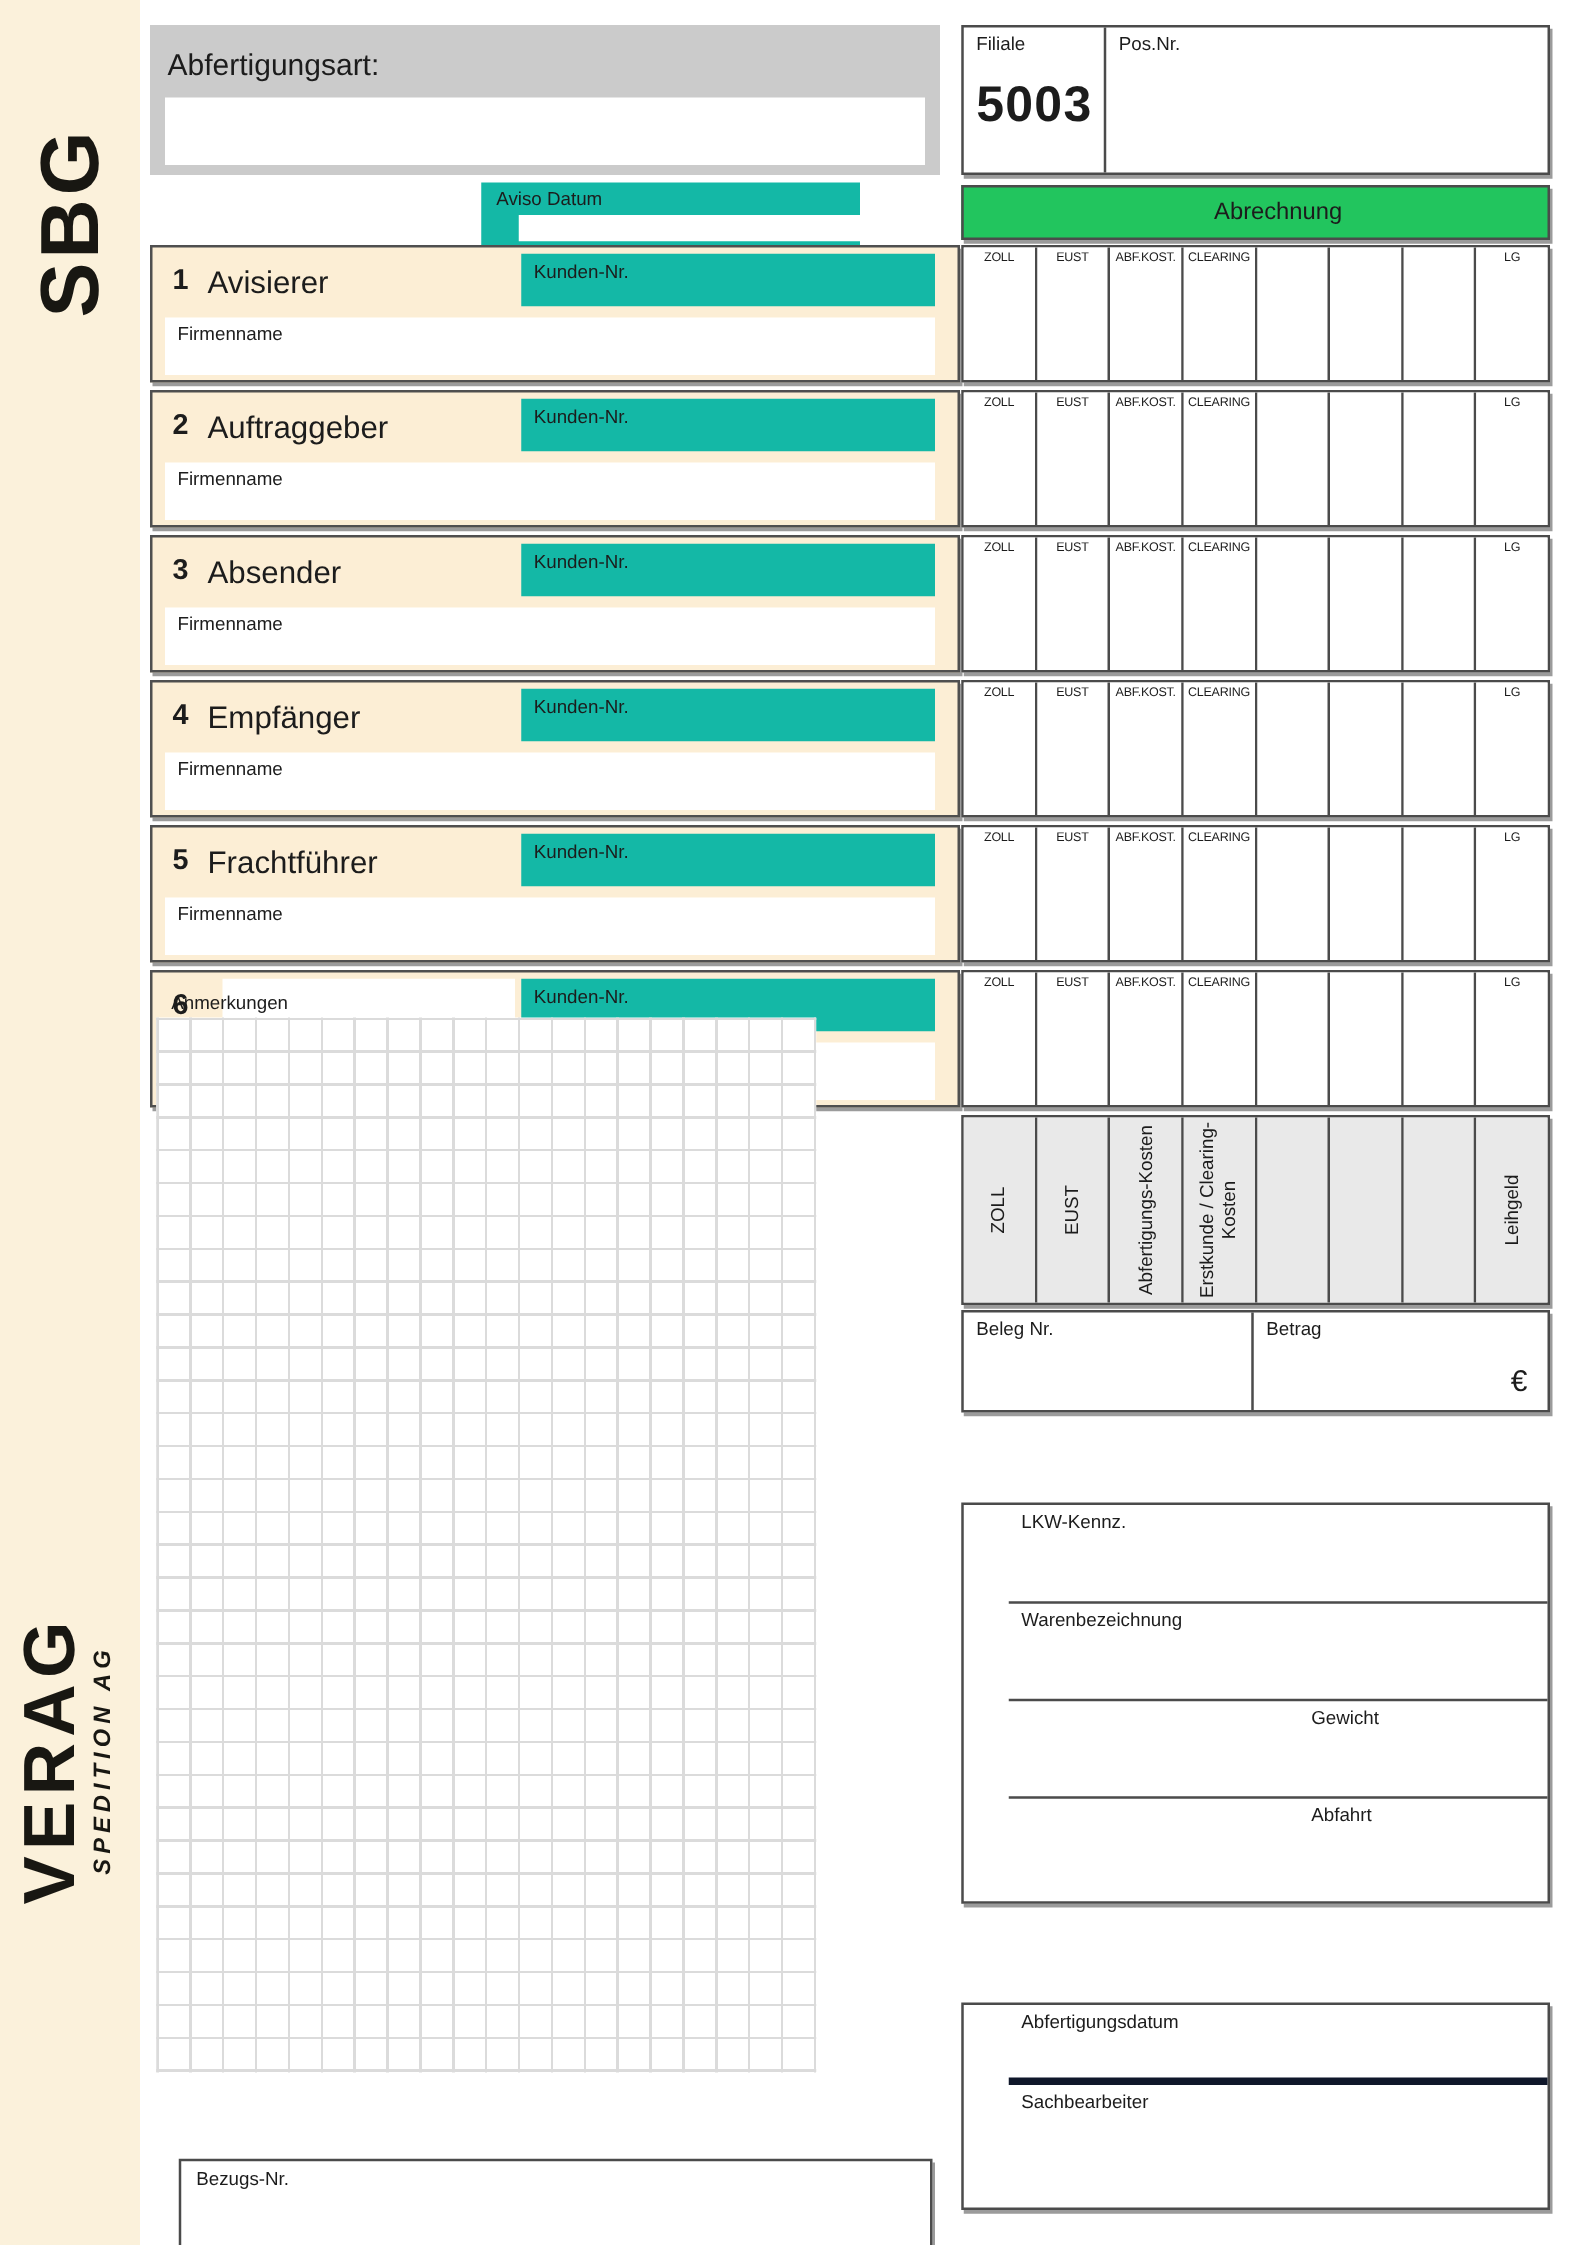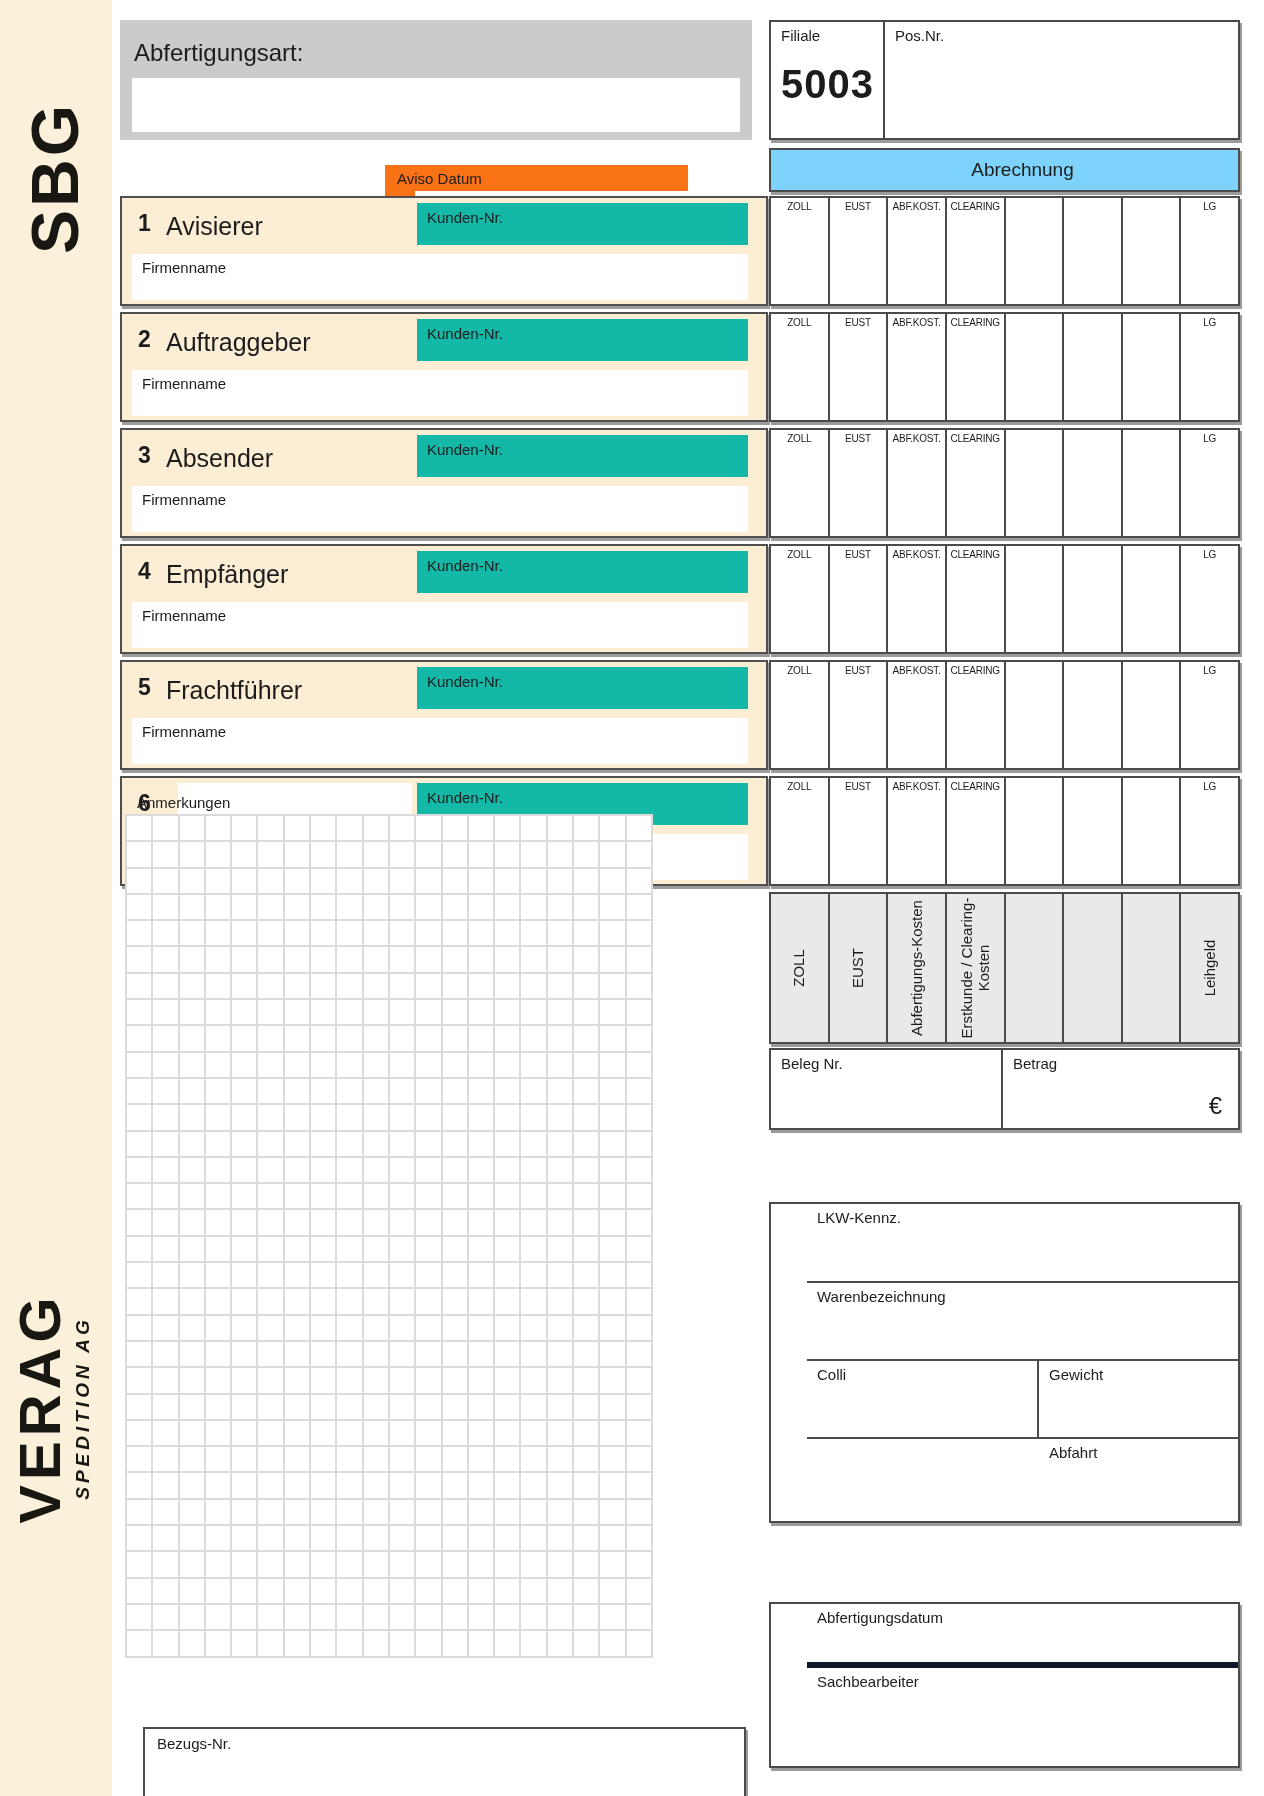--- a/index.html
+++ b/index.html
@@ -23,21 +23,21 @@
   
   .grayblock{left:120px;top:20px;width:632px;height:120px;background:#cbcbcb;}
   .gray-title{position:absolute;left:14px;top:19px;font-size:24px;}
   .gray-input{position:absolute;left:12px;top:58px;width:608px;height:54px;background:#fff;}
   
   .filiale-box{left:769px;top:20px;width:471px;height:120px;}
   .filiale-cell{position:absolute;left:0;top:0;width:114px;height:100%;border-right:2px solid #4b4b4b;box-sizing:border-box;}
   .filiale-num{position:absolute;left:10px;top:40px;font-size:40px;font-weight:bold;letter-spacing:1px;}
   .posnr-cell{position:absolute;left:114px;top:0;right:0;height:100%;}
   
-  .aviso{left:385px;top:146px;width:303px;height:50px;background:#f97316;margin-top:19px;}
+  .aviso{left:385px;top:146px;width:303px;height:50px;background:#14b8a6;}
   .aviso-input{position:absolute;left:30px;top:26px;width:331px;height:21px;background:#fff;}
   
   .section{left:120px;width:648px;height:110px;background:#fceed5;border:2px solid #4f4f4f;
     box-shadow:2px 3px 0 #9b9b9b;box-sizing:border-box;}
   .sec-num{position:absolute;left:16px;top:12px;font-size:23px;font-weight:bold;}
   .sec-label{position:absolute;left:44px;top:14px;font-size:25px;}
   .sec-labelbox{position:absolute;left:56px;top:5px;width:234px;height:42px;background:#fff;}
   .kunden-box{position:absolute;left:295px;top:5px;width:331px;height:42px;background:#14b8a6;}
   .firmen-box{position:absolute;left:10px;top:56px;width:616px;height:46px;background:#fff;}
   
@@ -101,21 +101,21 @@
   <div class="posnr-cell">
     <span class="lab lab-abs">Pos.Nr.</span>
   </div>
 </div>
 
 <div class="abs aviso">
   <span class="lab lab-abs" style="left:12px;top:5px;">Aviso Datum</span>
   <div class="aviso-input"></div>
 </div>
 
-<div class="abs abr-header box" style="background:#7dd3fc;">
+<div class="abs abr-header box" style="background:#22c55e;">
   <span>Abrechnung</span>
 </div>
 
 <div id="dyn">
     <div class="abs section" style="top: 196px;">
       <div class="sec-num">1</div>
       <div class="sec-label">Avisierer</div>
       <div class="kunden-box">
         <div class="lab lab-abs" style="top: 6px;">Kunden-Nr.</div>
       </div>
@@ -366,23 +366,20 @@
 <div class="abs grid"></div>
 
 <div class="abs box lkw-block">
   <div class="lkw-row" style="height:77px;">
     <span class="lab lab-abs">LKW-Kennz.</span>
   </div>
   <div class="lkw-row" style="height:78px;">
     <span class="lab lab-abs">Warenbezeichnung</span>
   </div>
   <div class="lkw-row" style="height:78px;">
-    <div class="half-l">
-      <span class="lab lab-abs">Colli</span>
-    </div>
     <div class="half-r">
       <span class="lab lab-abs">Gewicht</span>
     </div>
   </div>
   <div class="lkw-row" style="height:82px;">
     <div class="half-r">
       <span class="lab lab-abs">Abfahrt</span>
     </div>
   </div>
 </div>

